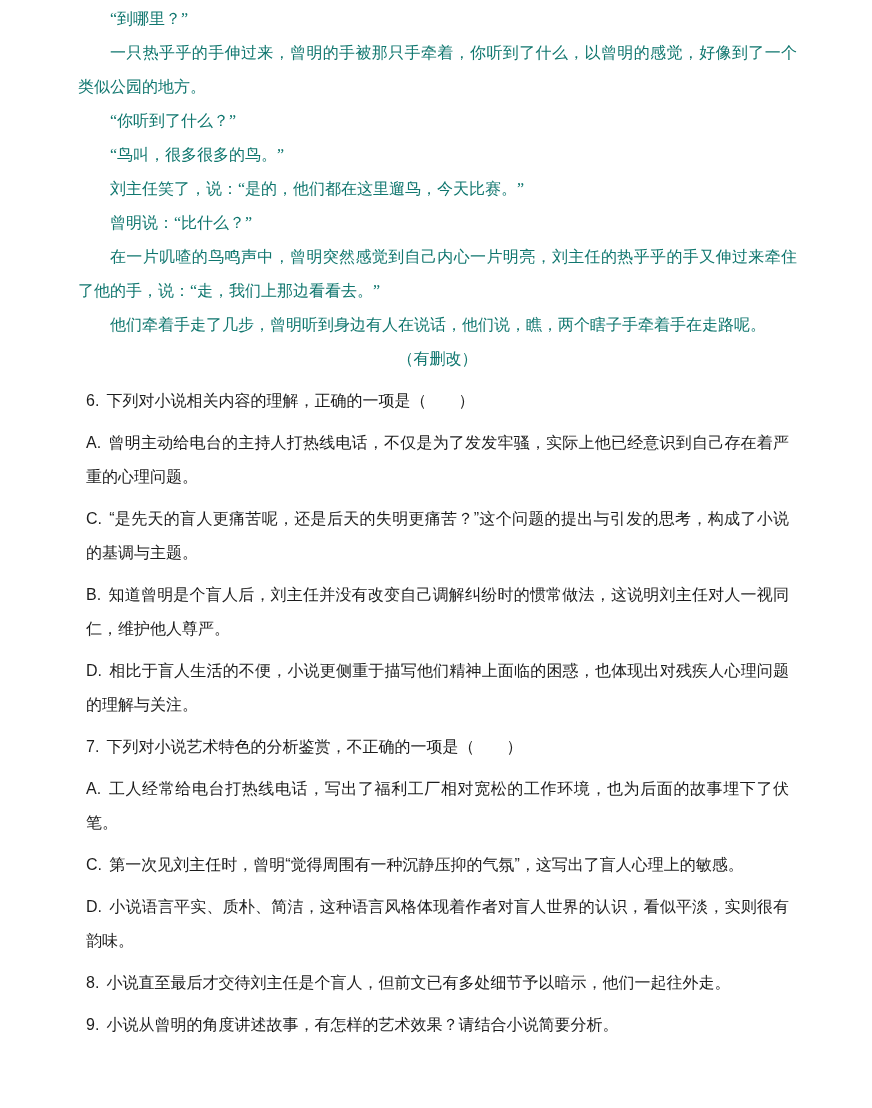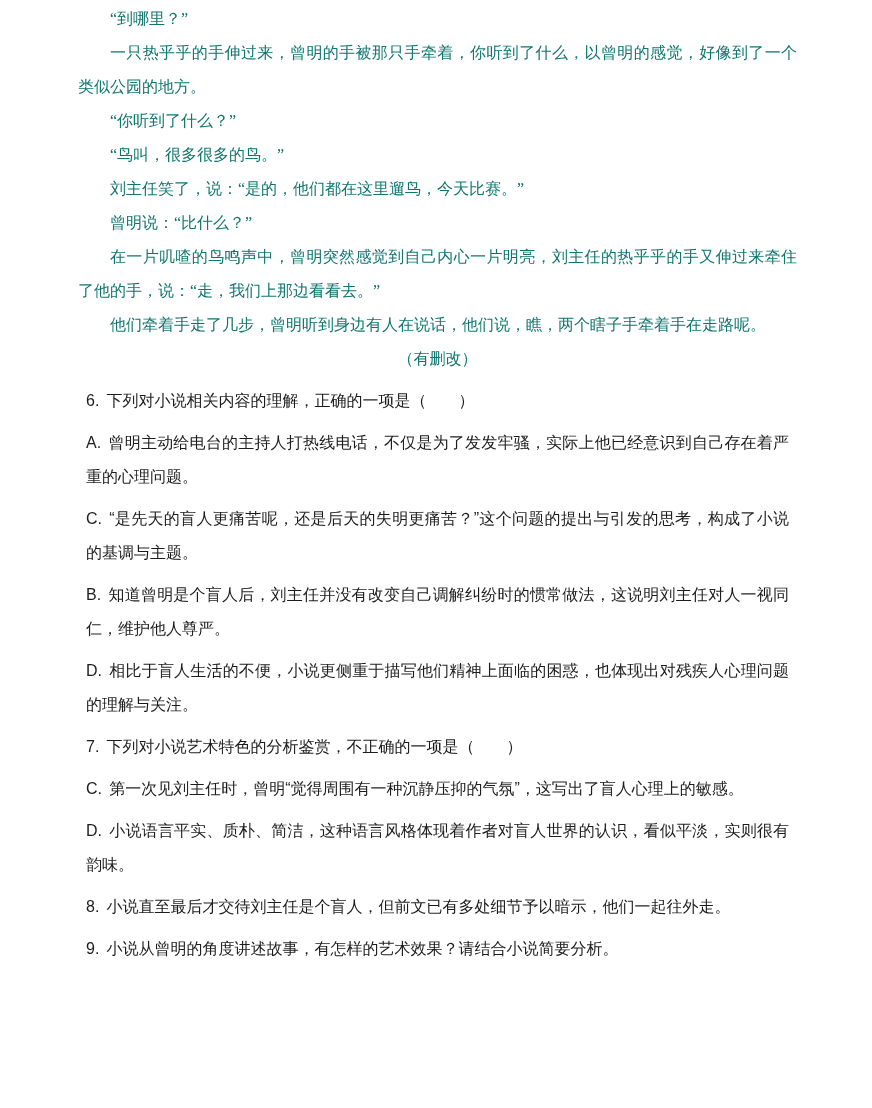--- a/index.html
+++ b/index.html
@@ -67,20 +67,21 @@
     <div>
       <p><span class="qnum">6.</span><span>下列对小说相关内容的理解，正确的一项是（　　）</span></p>
       <p><span class="olabel">A.</span><span>曾明主动给电台的主持人打热线电话，不仅是为了发发牢骚，实际上他已经意识到自己存在着严重的心理问题。</span></p>
       <p><span class="olabel">C.</span><span>“是先天的盲人更痛苦呢，还是后天的失明更痛苦？”这个问题的提出与引发的思考，构成了小说的基调与主题。</span></p>
       <p><span class="olabel">B.</span><span>知道曾明是个盲人后，刘主任并没有改变自己调解纠纷时的惯常做法，这说明刘主任对人一视同仁，维护他人尊严。</span></p>
       <p><span class="olabel">D.</span><span>相比于盲人生活的不便，小说更侧重于描写他们精神上面临的困惑，也体现出对残疾人心理问题的理解与关注。</span></p>
     </div>
 
     <div>
       <p><span class="qnum">7.</span><span>下列对小说艺术特色的分析鉴赏，不正确的一项是（　　）</span></p>
+      <p><span class="olabel">A.</span><span>工人经常给电台打热线电话，写出了福利工厂相对宽松的工作环境，也为后面的故事埋下了伏笔。</span></p>
       <p><span class="olabel">C.</span><span>第一次见刘主任时，曾明“觉得周围有一种沉静压抑的气氛”，这写出了盲人心理上的敏感。</span></p>
       <p><span class="olabel">D.</span><span>小说语言平实、质朴、简洁，这种语言风格体现着作者对盲人世界的认识，看似平淡，实则很有韵味。</span></p>
     </div>
 
     <div>
       <p><span class="qnum">8.</span><span>小说直至最后才交待刘主任是个盲人，但前文已有多处细节予以暗示，他们一起往外走。</span></p>
     </div>
 
     <div>
       <p><span class="qnum">9.</span><span>小说从曾明的角度讲述故事，有怎样的艺术效果？请结合小说简要分析。</span></p>

